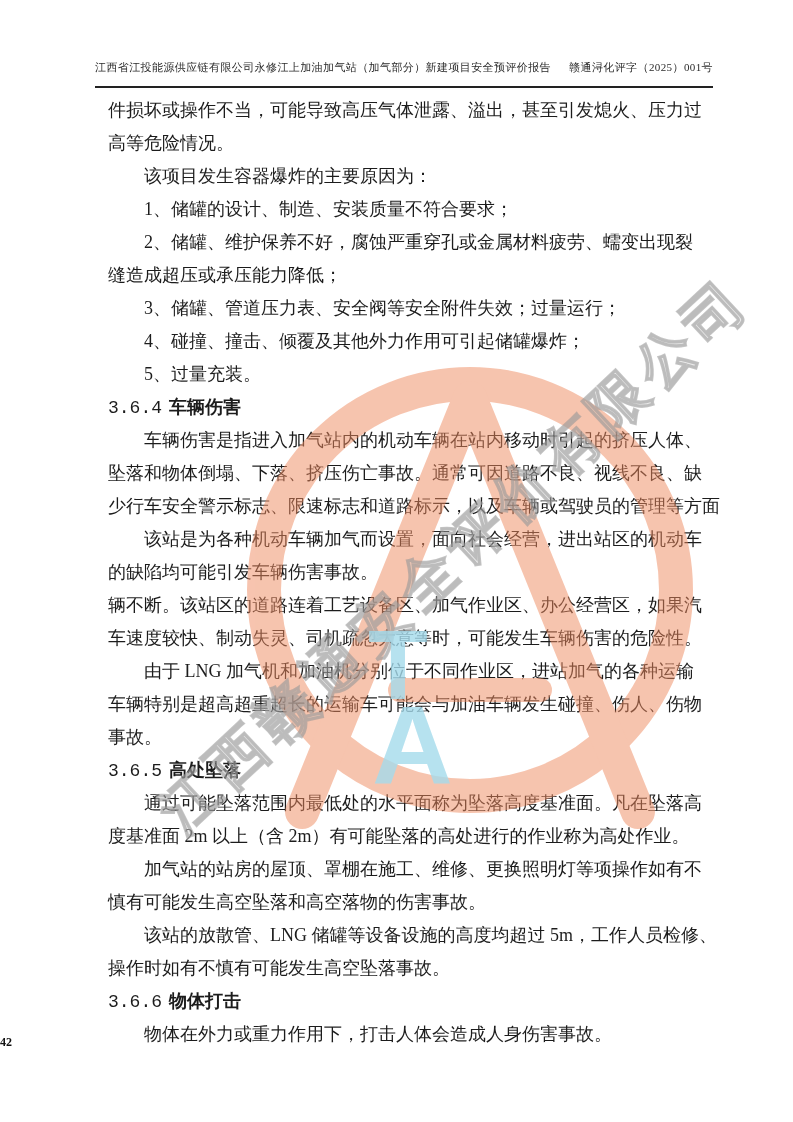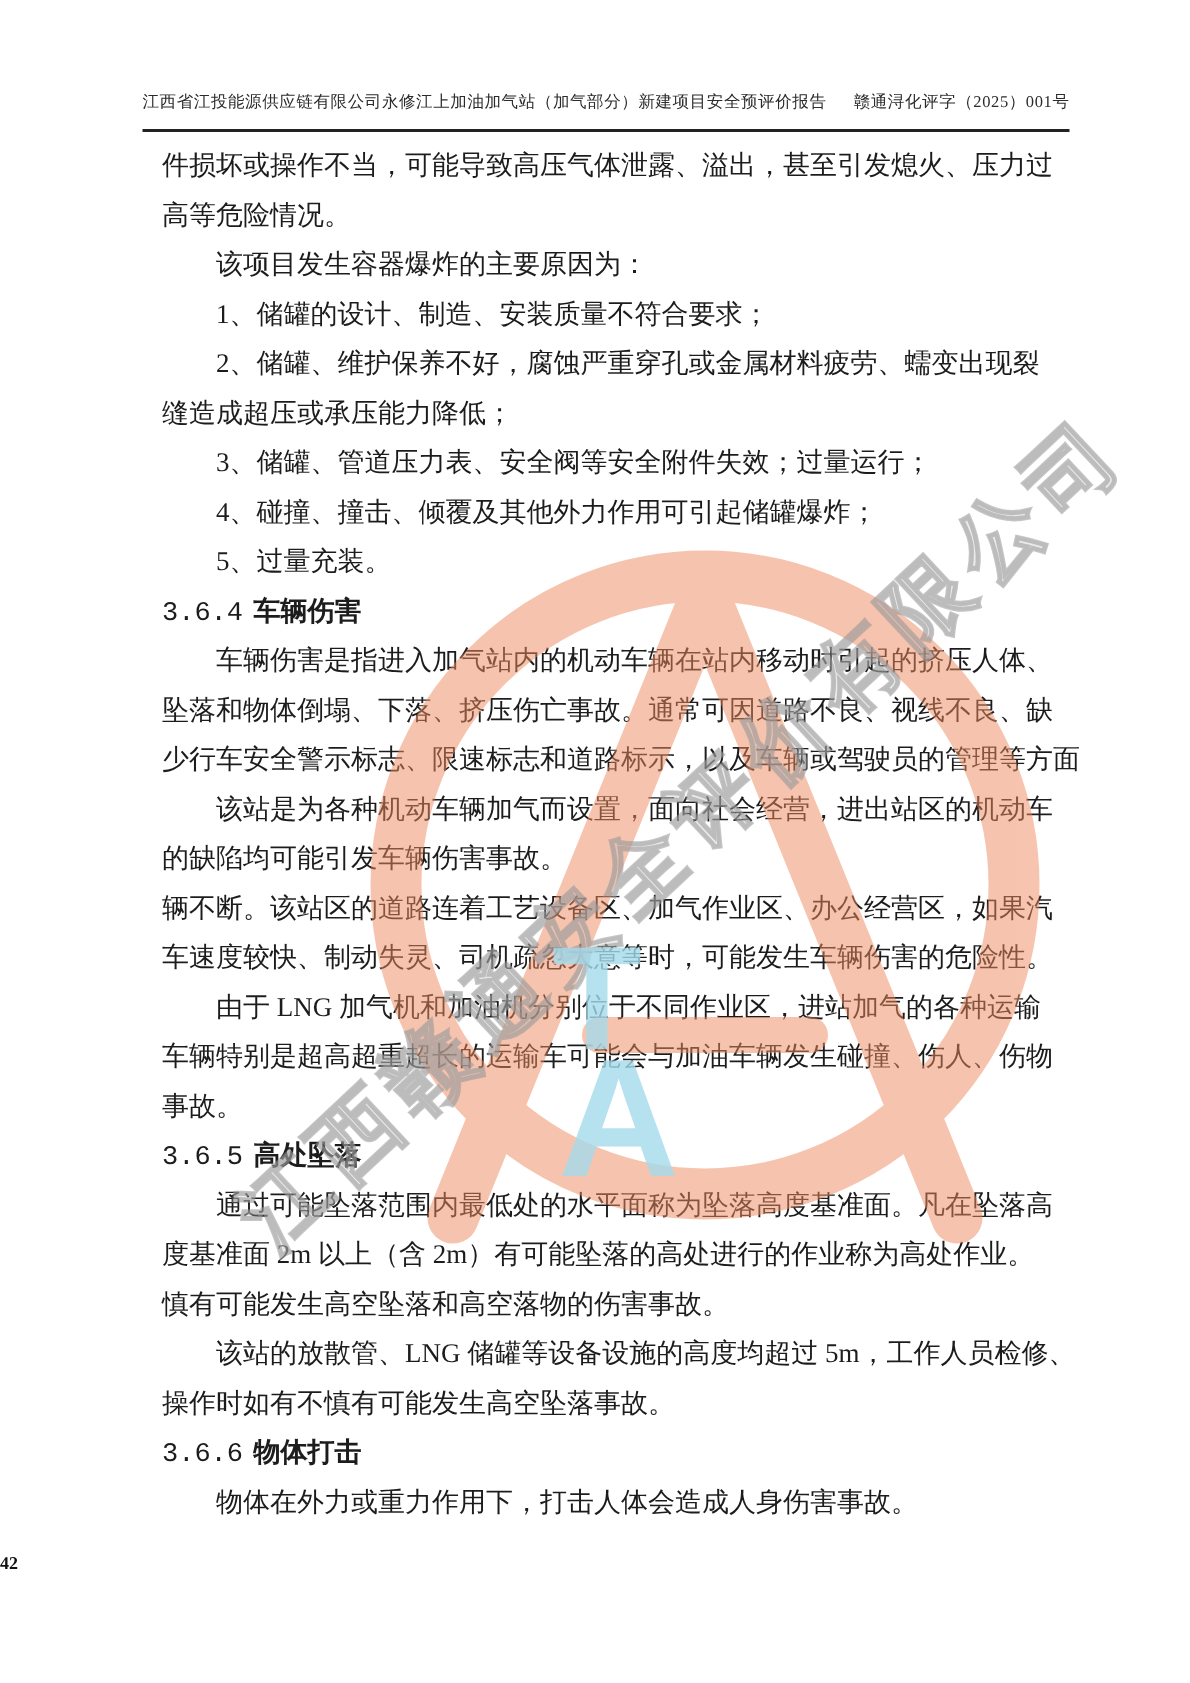--- a/index.html
+++ b/index.html
@@ -95,20 +95,21 @@
       <div class="line indent">该站是为各种机动车辆加气而设置，面向社会经营，进出站区的机动车</div>
       <div class="line">的缺陷均可能引发车辆伤害事故。</div>
       <div class="line">辆不断。该站区的道路连着工艺设备区、加气作业区、办公经营区，如果汽</div>
       <div class="line">车速度较快、制动失灵、司机疏忽大意等时，可能发生车辆伤害的危险性。</div>
       <div class="line indent">由于 LNG 加气机和加油机分别位于不同作业区，进站加气的各种运输</div>
       <div class="line">车辆特别是超高超重超长的运输车可能会与加油车辆发生碰撞、伤人、伤物</div>
       <div class="line">事故。</div>
       <div class="line heading"><span class="hnum">3.6.5</span><span class="htitle">高处坠落</span></div>
       <div class="line indent">通过可能坠落范围内最低处的水平面称为坠落高度基准面。凡在坠落高</div>
       <div class="line">度基准面 2m 以上（含 2m）有可能坠落的高处进行的作业称为高处作业。</div>
+      <div class="line indent">加气站的站房的屋顶、罩棚在施工、维修、更换照明灯等项操作如有不</div>
       <div class="line">慎有可能发生高空坠落和高空落物的伤害事故。</div>
       <div class="line indent">该站的放散管、LNG 储罐等设备设施的高度均超过 5m，工作人员检修、</div>
       <div class="line">操作时如有不慎有可能发生高空坠落事故。</div>
       <div class="line heading"><span class="hnum">3.6.6</span><span class="htitle">物体打击</span></div>
       <div class="line indent">物体在外力或重力作用下，打击人体会造成人身伤害事故。</div>
     </div>
 
   <div class="wm-layer">
     <svg class="wm-stamp" width="793" height="1122" viewBox="0 0 793 1122">
       <g stroke="var(--stamp-orange)" fill="none" opacity="0.5" stroke-linecap="round" stroke-linejoin="round">

